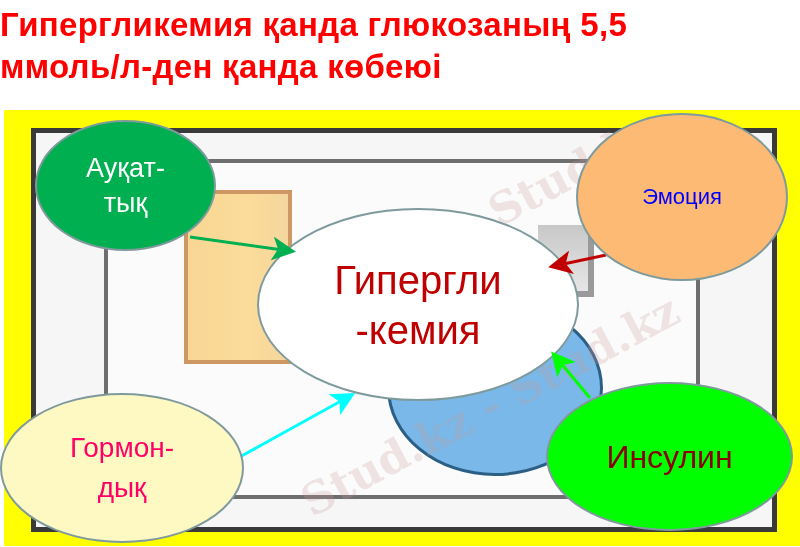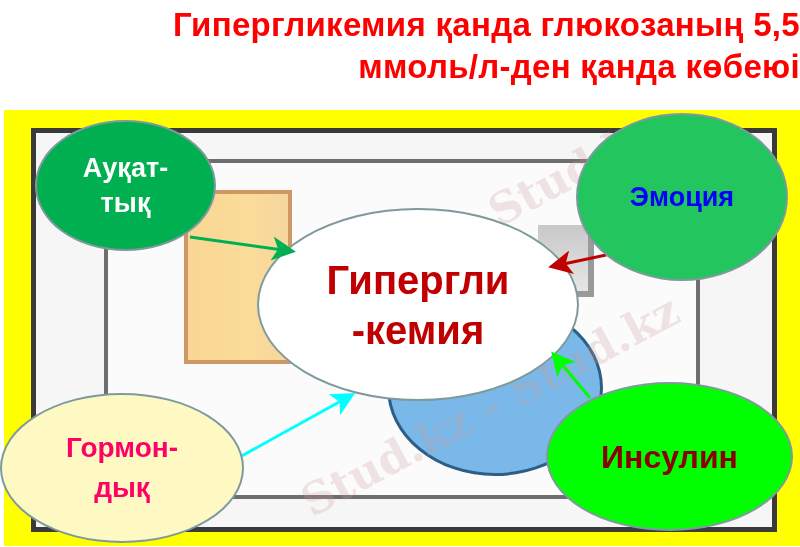--- a/index.html
+++ b/index.html
@@ -3,21 +3,21 @@
   <meta charset="utf-8">
   <style>
     html, body { margin: 0; padding: 0; }
     body {
       width: 800px; height: 547px; position: relative; overflow: hidden;
       background: #ffffff;
       font-family: "Liberation Sans", sans-serif;
     }
     .title {
       position: absolute; left: 0; top: 4px; width: 800px;
-      text-align: right; color: #ff0000; font-weight: bold;
+      text-align: left; color: #ff0000; font-weight: bold;
       font-size: 33px; line-height: 42px; letter-spacing: 0.3px;
     }
     .yellow-bg {
       position: absolute; left: 4px; top: 110px; width: 796px; height: 436px;
       background: #ffff00;
     }
     .outer-frame {
       position: absolute; left: 31px; top: 128px; width: 736px; height: 394px;
       background: #f6f6f6; border: 5px solid #3a3a3a;
     }
@@ -37,29 +37,29 @@
     }
     .blue-disc {
       position: absolute; left: 387px; top: 300px; width: 210px; height: 170px;
       border-radius: 50%;
       background: #7ab8ea; border: 3px solid #2c5f86;
     }
     .ellipse {
       position: absolute; border-radius: 50%;
       border: 2px solid #7f9a9c; box-sizing: border-box;
       display: flex; flex-direction: column; align-items: center; justify-content: center;
-      font-weight: bold; text-align: center;
+      font-weight: normal; text-align: center;
     }
     .ellipse span { display: block; }
     .center-ellipse {
       left: 257px; top: 208px; width: 322px; height: 193px; background: #ffffff;
       color: #c00000; font-size: 40px; line-height: 50px;
     }
     .e-food { left: 35px; top: 120px; width: 181px; height: 131px; background: #00b050; color: #ffffff; font-size: 27px; line-height: 35px; }
-    .e-emotion { left: 576px; top: 113px; width: 212px; height: 168px; background: #22c55e; color: #0000ff; font-size: 27px; line-height: 36px; }
+    .e-emotion { left: 576px; top: 113px; width: 212px; height: 168px; background: #fdba74; color: #0000ff; font-size: 22px; line-height: 36px; }
     .e-hormone { left: 0px; top: 393px; width: 244px; height: 150px; background: #fef9c3; color: #ff0066; font-size: 28px; line-height: 40px; }
     .e-insulin { left: 546px; top: 382px; width: 247px; height: 149px; background: #00ff00; color: #8b0000; font-size: 32px; line-height: 38px; }
     .arrows { position: absolute; left: 0; top: 0; width: 800px; height: 547px; pointer-events: none; }
     .watermark {
       position: absolute; color: rgba(200, 150, 150, 0.25); font-family: "DejaVu Serif", serif;
       font-size: 44px; font-weight: bold; transform: rotate(-28deg); white-space: nowrap;
     }
   </style>
 </head>
 <body>

